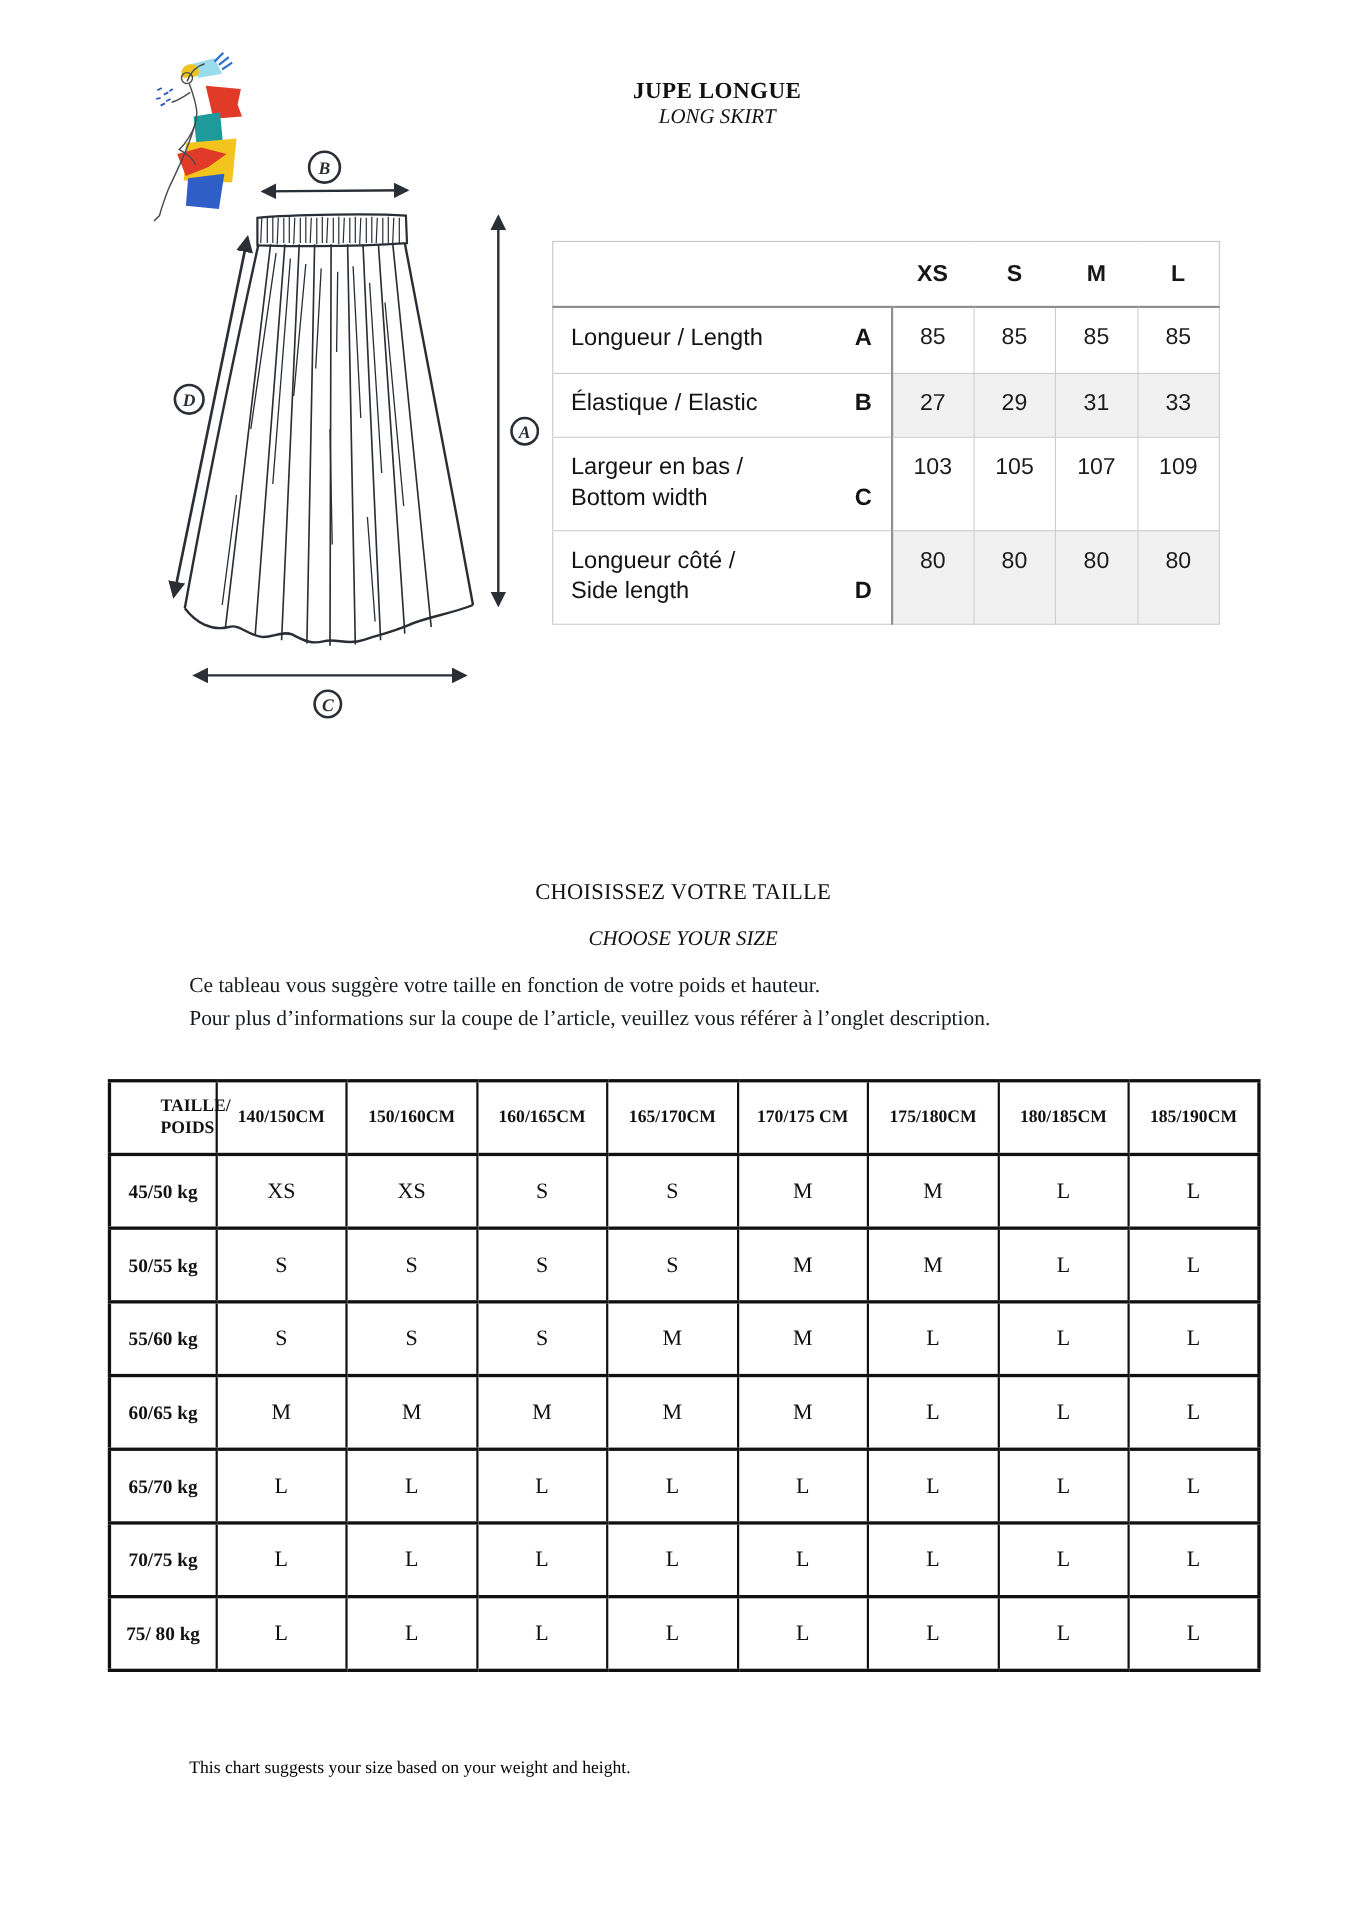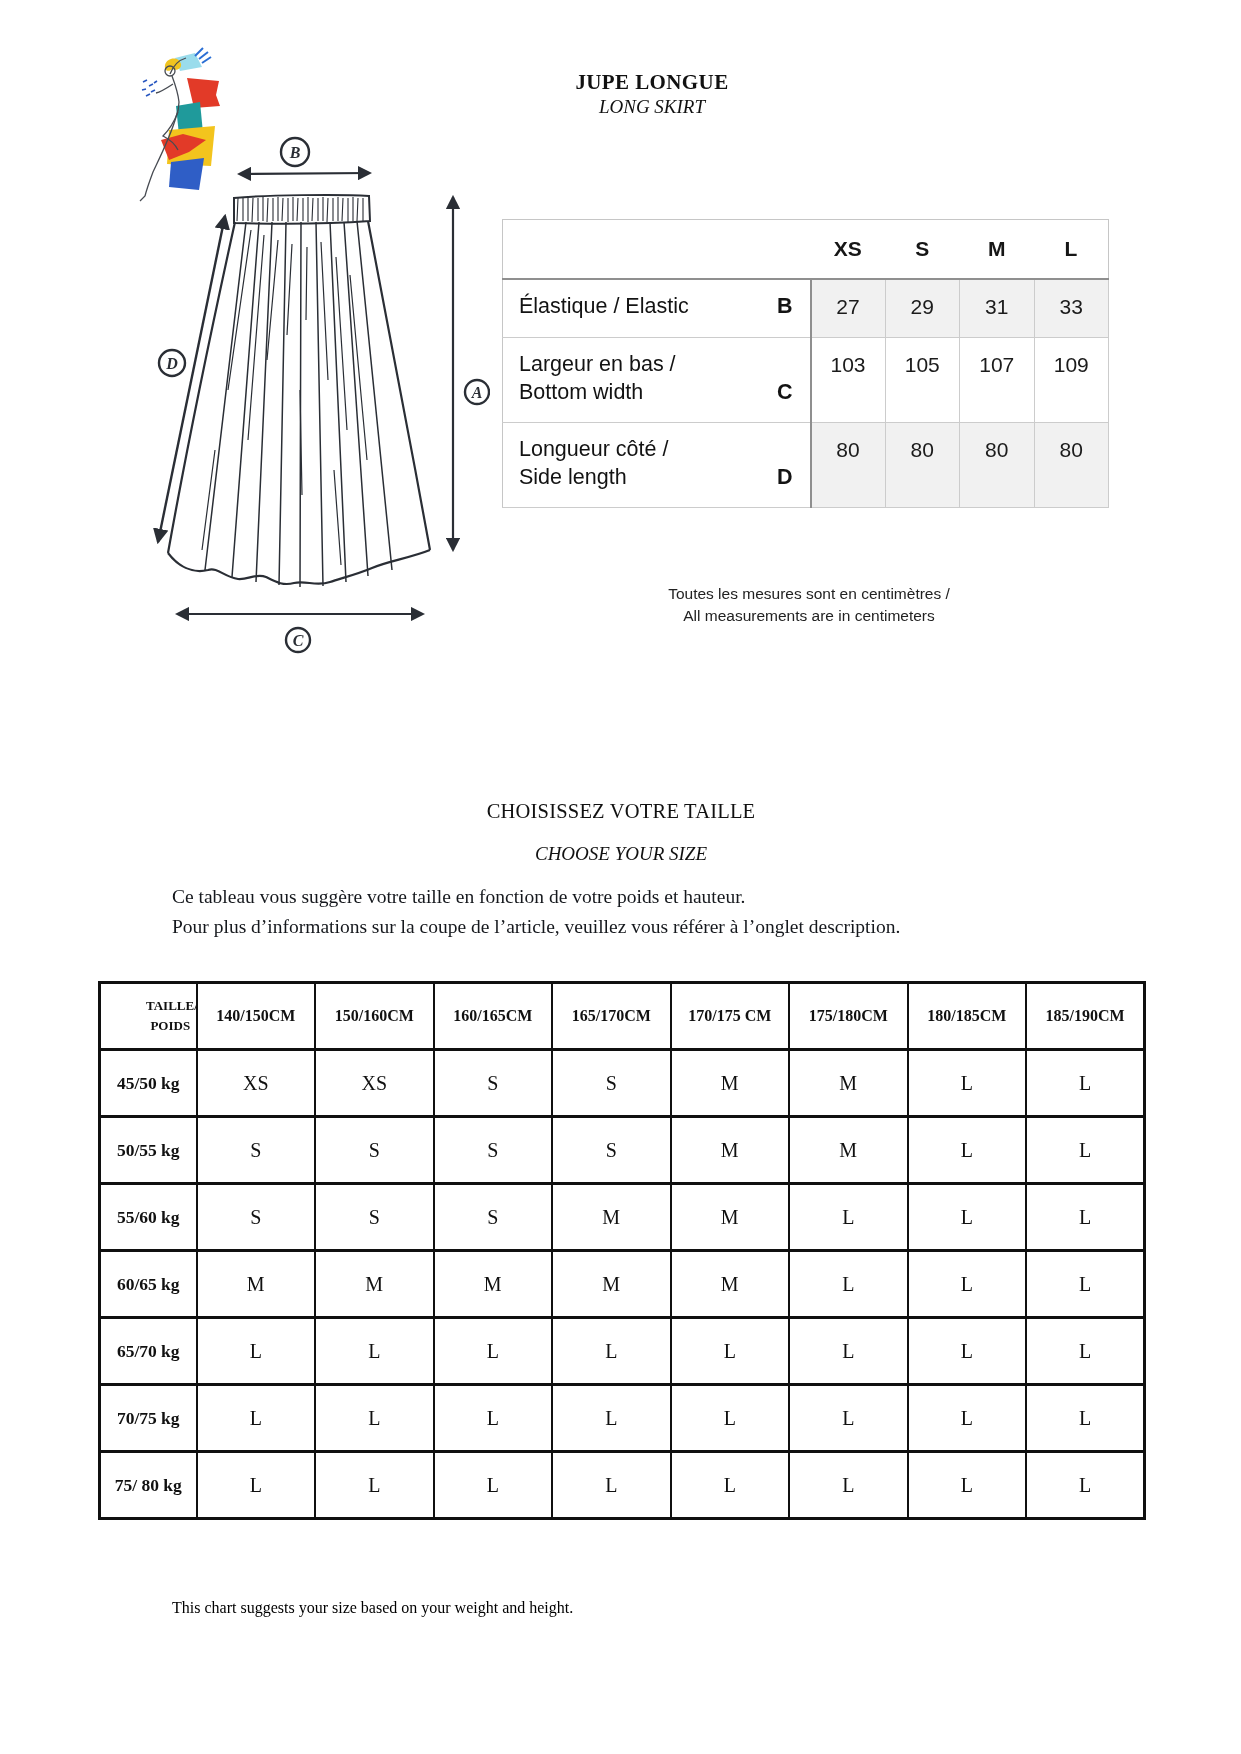--- a/index.html
+++ b/index.html
@@ -43,21 +43,21 @@
   .choose-en { font-style:italic; font-size:19px; line-height:22px; margin-top:20px; }
   .intro { position:absolute; left:172px; top:882px; width:960px;
     font-size:19.5px; line-height:30px; color:#15181d; }
 
   
   .schart-wrap { position:absolute; left:98px; top:981px; }
   table.schart { border-collapse:collapse; table-layout:fixed; width:1045px;
     border:3px solid #101010; }
   .schart td { border:2px solid #101010; border-top-width:3px; border-bottom-width:3px;
     text-align:center; vertical-align:middle; height:62px; background:#fff; }
-  .schart td.corner span { display:block; line-height:20px; font-weight:bold; font-size:13px;margin-left:44px; }
+  .schart td.corner span { display:block; line-height:20px; font-weight:bold; font-size:16px;margin-left:44px; }
   .schart td.hh { font-weight:bold; font-size:16px; }
   .schart td.w { font-weight:bold; font-size:17.5px; }
   .schart td.s { font-size:20px; color:#101010; }
 
   .footnote { position:absolute; left:172px; top:1593px; width:960px;
     font-size:16px; line-height:30px; color:#000000; }
 </style>
 </head>
 <body>
 
@@ -131,20 +131,35 @@
           <col style="width:74.5px">
         </colgroup>
       <tbody>
           <tr class="mhead">
         <td class="mcorner"></td>
         <td class="msize">XS</td>
         <td class="msize">S</td>
         <td class="msize">M</td>
         <td class="msize">L</td>
       </tr>
+      <tr style="height:60px">
+        <td class="mlabel">
+          <div class="lwrap">
+                <div class="ltxt">
+                  <span>Longueur / Length</span>
+                  <span></span>
+                </div>
+                <span class="mletter">A</span>
+              </div>
+        </td>
+        <td class="mval">85</td>
+        <td class="mval">85</td>
+        <td class="mval">85</td>
+        <td class="mval">85</td>
+      </tr>
       <tr class="shade" style="height:58px">
         <td class="mlabel">
           <div class="lwrap">
                 <div class="ltxt">
                   <span>Élastique / Elastic</span>
                   <span></span>
                 </div>
                 <span class="mletter">B</span>
               </div>
         </td>
@@ -180,24 +195,20 @@
         </td>
         <td class="mval">80</td>
         <td class="mval">80</td>
         <td class="mval">80</td>
         <td class="mval">80</td>
       </tr>
     </tbody>
       </table>
   </div>
 
-  <div class="mnote">
-    <div>Toutes les mesures sont en centimètres /</div>
-    <div>All measurements are in centimeters</div>
-  </div>
 
   <div class="choose-block">
     <div class="choose-fr">CHOISISSEZ VOTRE TAILLE</div>
     <div class="choose-en">CHOOSE YOUR SIZE</div>
   </div>
 
   <div class="intro">
     <div>Ce tableau vous suggère votre taille en fonction de votre poids et hauteur.</div>
     <div>Pour plus d’informations sur la coupe de l’article, veuillez vous référer à l’onglet description.</div>
   </div>

